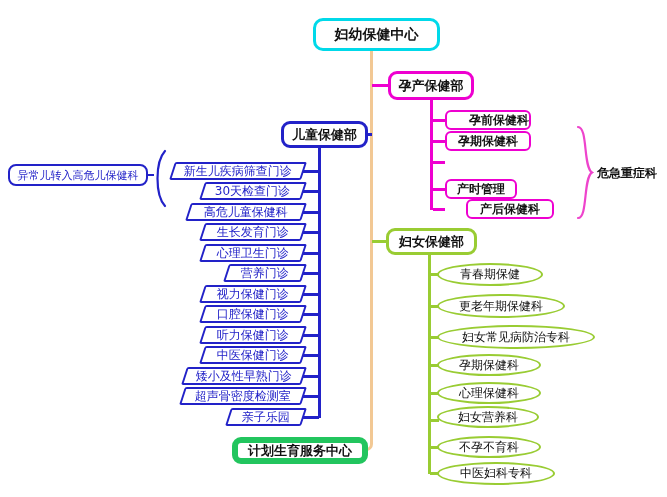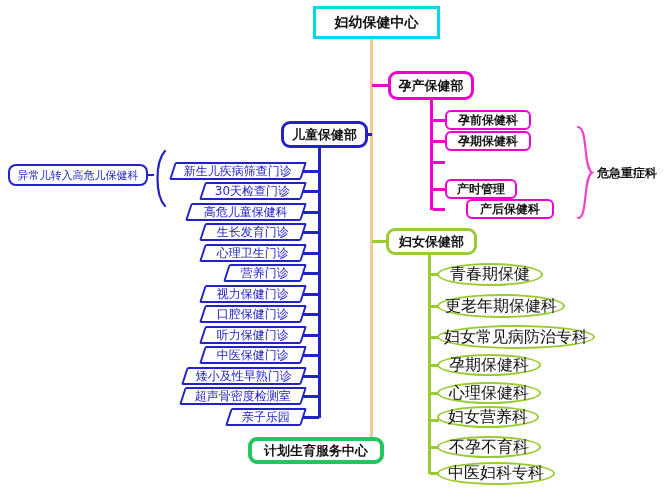--- a/index.html
+++ b/index.html
@@ -5,31 +5,31 @@
   html,body { margin:0; padding:0; background:#ffffff; }
   .canvas {
     position:relative; width:667px; height:497px; background:#ffffff;
     font-family:"DejaVu Sans","Liberation Sans",sans-serif; overflow:hidden;
   }
   .node {
     position:absolute; box-sizing:border-box; background:#ffffff;
     display:flex; align-items:center; justify-content:center;
     white-space:nowrap; color:#111;
   }
-  .root   { border:3px solid #00d9e9; border-radius:0; font-size:14px; font-weight:bold; }
+  .root   { border:3px solid #00d9e9; border-radius:10px; font-size:14px; font-weight:bold;margin-top:12px; }
   .dept   { border-radius:9px; font-size:13px; font-weight:bold; }
   .m-dept { border:3px solid #ee00d0;text-align:center; }
   .b-dept { border:3px solid #2222c8; }
   .g-dept { border:3px solid #99cc33; }
-  .t-dept { border:4px solid #22c55e;margin-left:16px; }
+  .t-dept { border:6px solid #22c55e; }
   .m-item { border:2px solid #ee00d0; border-radius:6px; font-size:12px; font-weight:bold; }
   .para   { border:2px solid #2222c8; transform:skewX(-18deg); border-radius:2px;
             font-size:12px; color:#2222c8; }
   .para > span { transform:skewX(18deg); }
-  .ellipse{ border:2px solid #99cc33; border-radius:50%; font-size:16px; }
+  .ellipse{ border:2px solid #99cc33; border-radius:50%; font-size:12px; }
   .note   { border:2px solid #2222c8; border-radius:8px; font-size:11px; color:#2222c8; }
   .bracelabel { position:absolute; font-size:12px; font-weight:bold; color:#111; white-space:nowrap; }
   .vline, .hline { position:absolute; }
   .elbow  { position:absolute; box-sizing:border-box; }
   svg.brace { position:absolute; overflow:visible; }
 </style>
 </head>
 <body>
 
 <div class="canvas">
@@ -47,21 +47,21 @@
   <div class="node dept m-dept" style="left:388px; top:71px; width:86px; height:29px;">
     <span>孕产保健部</span>
   </div>
   <div class="vline" style="left:430px; top:100px; width:3px; height:110px; background:#ee00d0;"></div>
   <div class="hline" style="left:433px; top:119px; width:12px; height:3px; background:#ee00d0;"></div>
   <div class="hline" style="left:433px; top:140px; width:12px; height:3px; background:#ee00d0;"></div>
   <div class="hline" style="left:433px; top:161px; width:12px; height:3px; background:#ee00d0;"></div>
   <div class="hline" style="left:433px; top:188px; width:12px; height:3px; background:#ee00d0;"></div>
   <div class="hline" style="left:433px; top:208px; width:12px; height:3px; background:#ee00d0;"></div>
 
-  <div class="node m-item" style="left:445px; top:110px; width:86px; height:20px;">
+  <div class="node m-item" style="left:445px; top:110px; width:86px; height:20px;justify-content:flex-end;">
     <span>孕前保健科</span>
   </div>
   <div class="node m-item" style="left:445px; top:131px; width:86px; height:20px;">
     <span>孕期保健科</span>
   </div>
   <div class="node m-item" style="left:445px; top:179px; width:72px; height:20px;">
     <span>产时管理</span>
   </div>
   <div class="node m-item" style="left:466px; top:199px; width:88px; height:20px;">
     <span>产后保健科</span>

